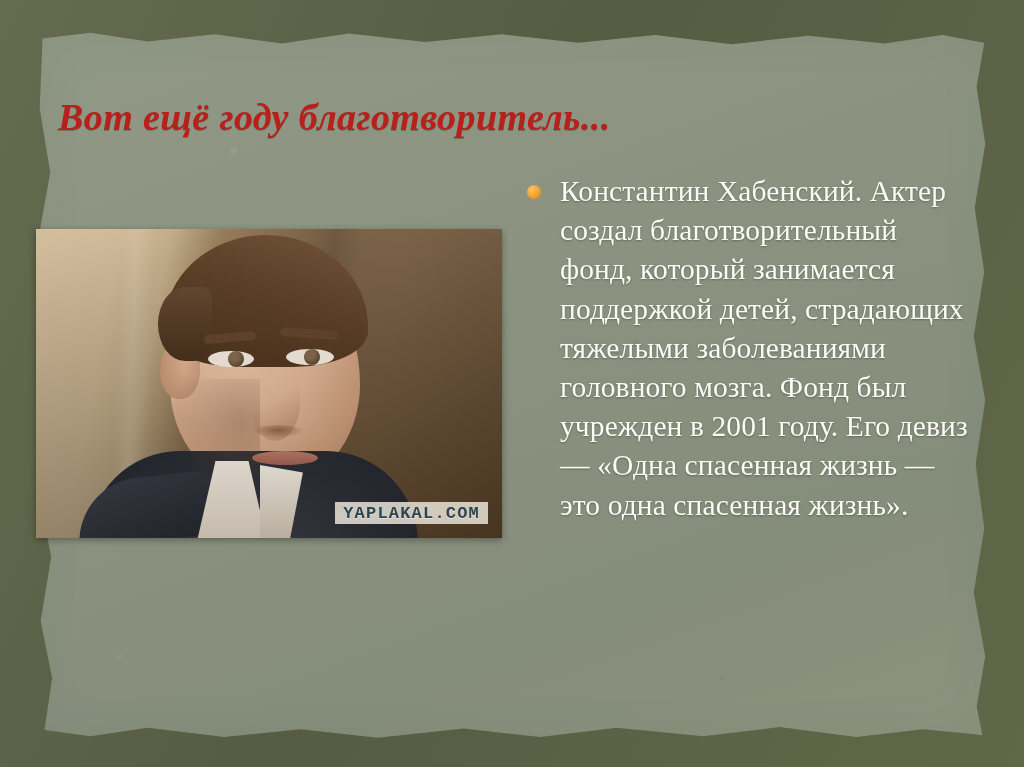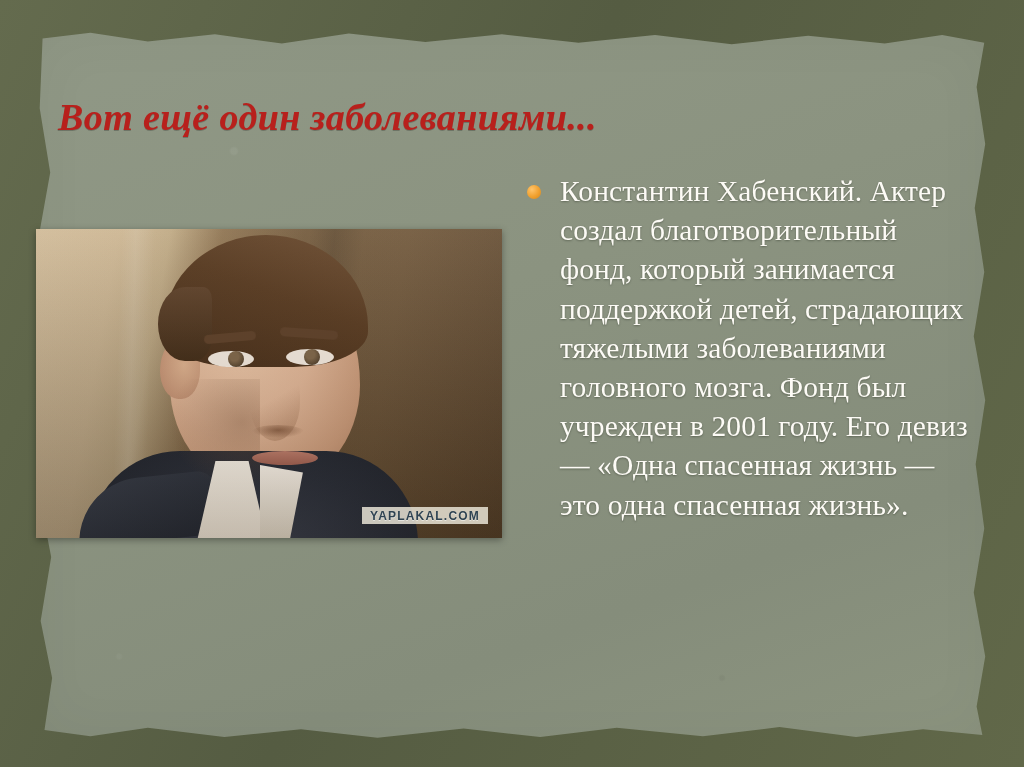--- a/index.html
+++ b/index.html
@@ -225,22 +225,22 @@
   }
 
   
   #watermark {
     position: absolute;
     right: 14px;
     bottom: 14px;
     z-index: 9;
     background: rgba(233,228,214,.85);
     padding: 3px 8px 2px 8px;
-    font-family: Liberation Sans, sans-serif;
-    font-size: 12px;
+    font-family: Liberation Mono, monospace;
+    font-size: 17px;
     font-weight: 700;
     letter-spacing: 1.2px;
     color: #2f4352;
     line-height: 1;
     text-shadow: 0 1px 0 rgba(255,255,255,.5);
   }
 
   
   #body-block {
     position: absolute;
@@ -266,21 +266,21 @@
     text-shadow: 0 1px 2px rgba(20,25,15,.35);
   }
 </style>
 </head>
 <body>
 
 <div id="slide">
 
   <div id="panel"></div>
 
-  <div id="title">Вот ещё один заболеваниями...</div>
+  <div id="title">Вот ещё году благотворитель...</div>
 
   <div id="photo-wrap">
     <div id="photo"></div>
 
     <div class="fig" id="suit"></div>
     <div class="fig" id="suit-l"></div>
     <div class="fig" id="shirt"></div>
     <div class="fig" id="collar-r"></div>
     <div class="fig" id="neck"></div>
     <div class="fig" id="head"></div>

